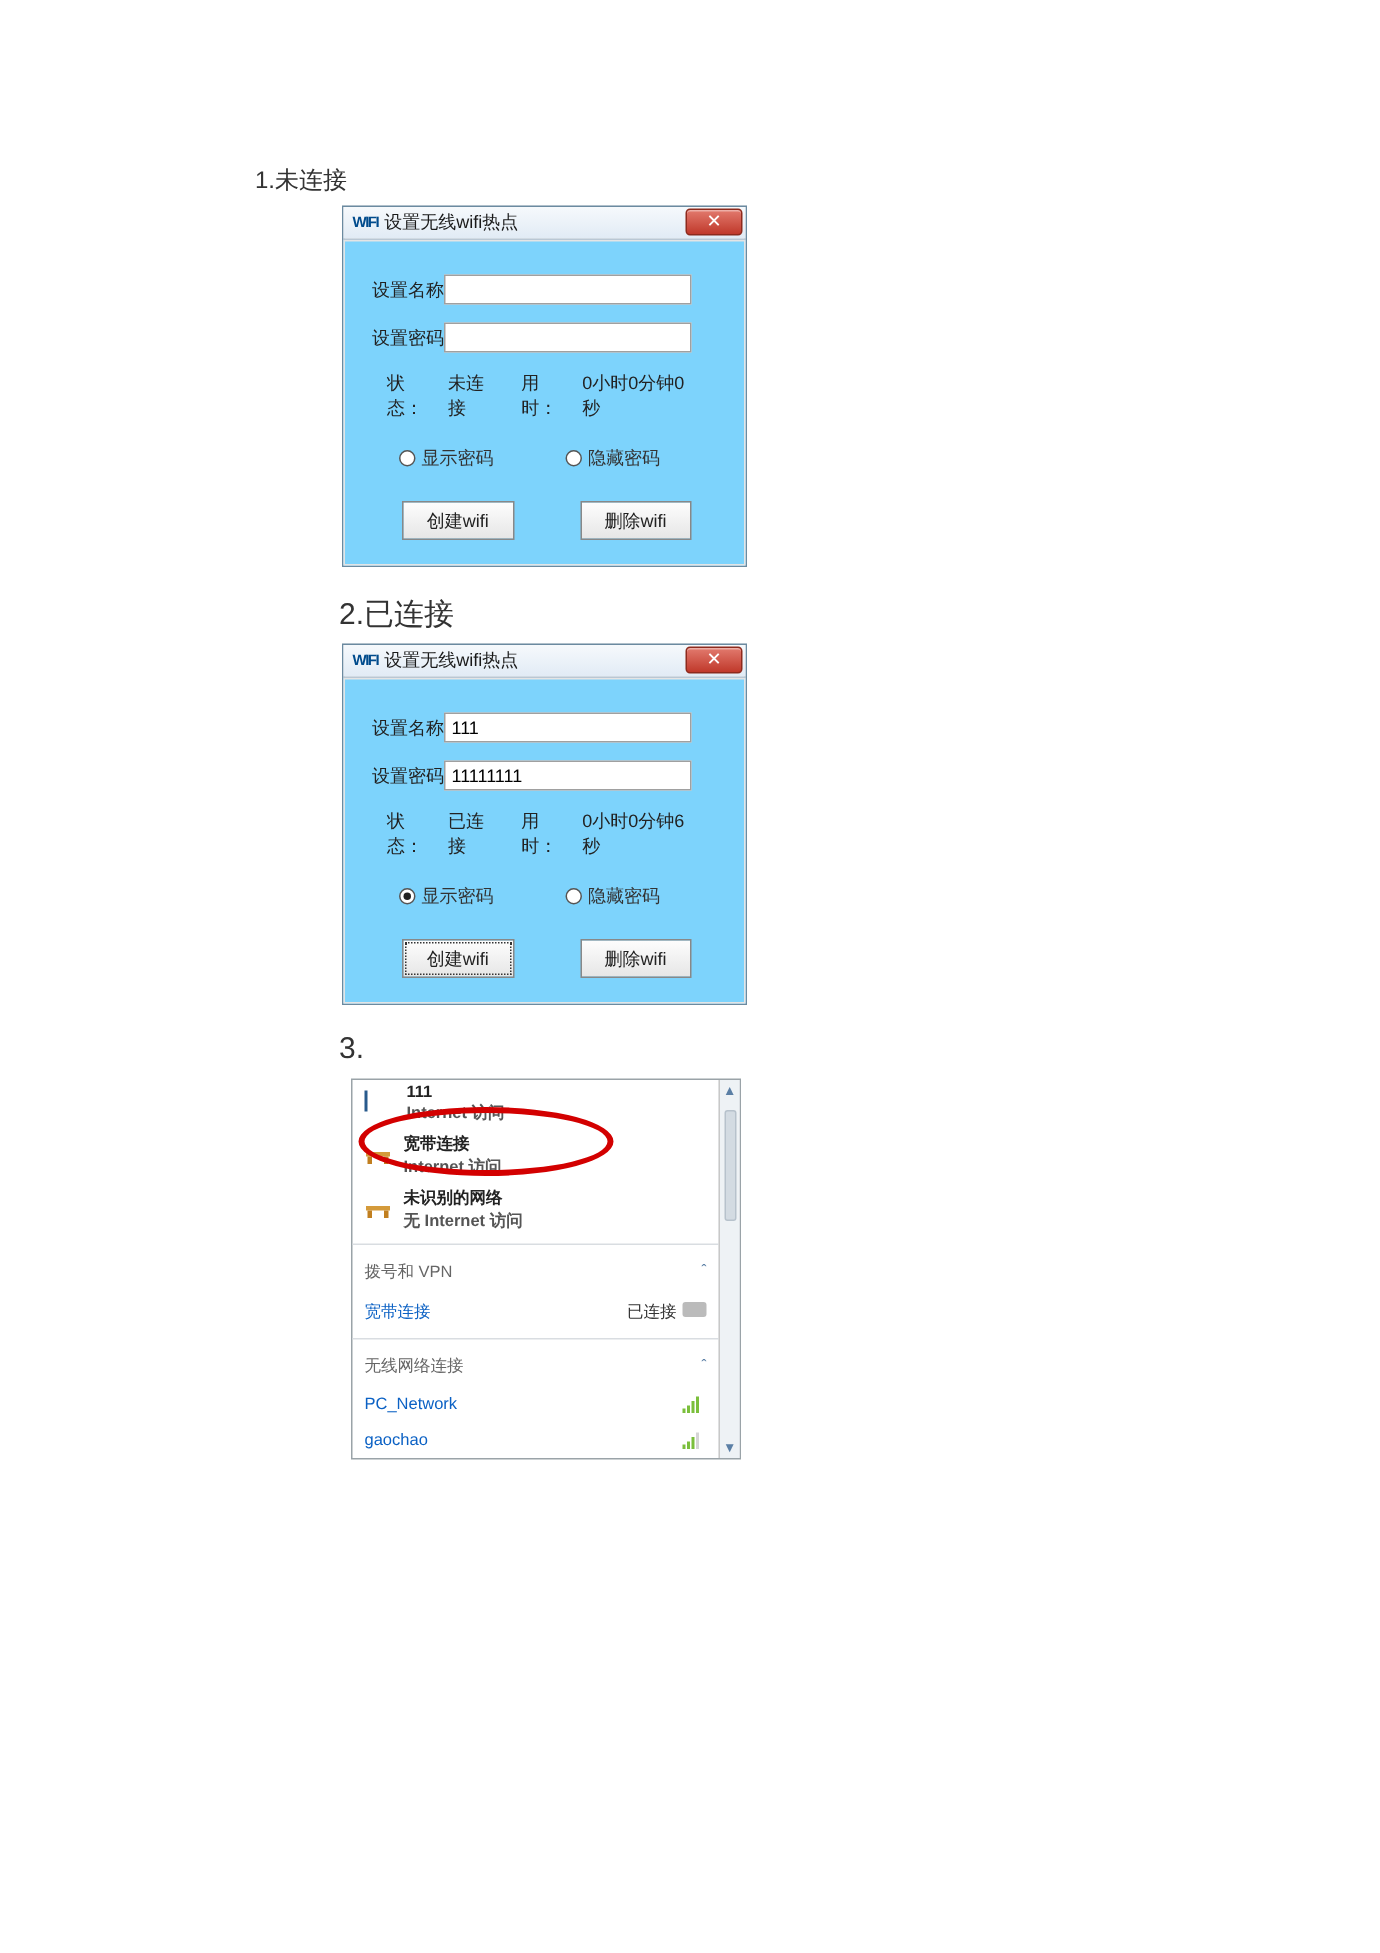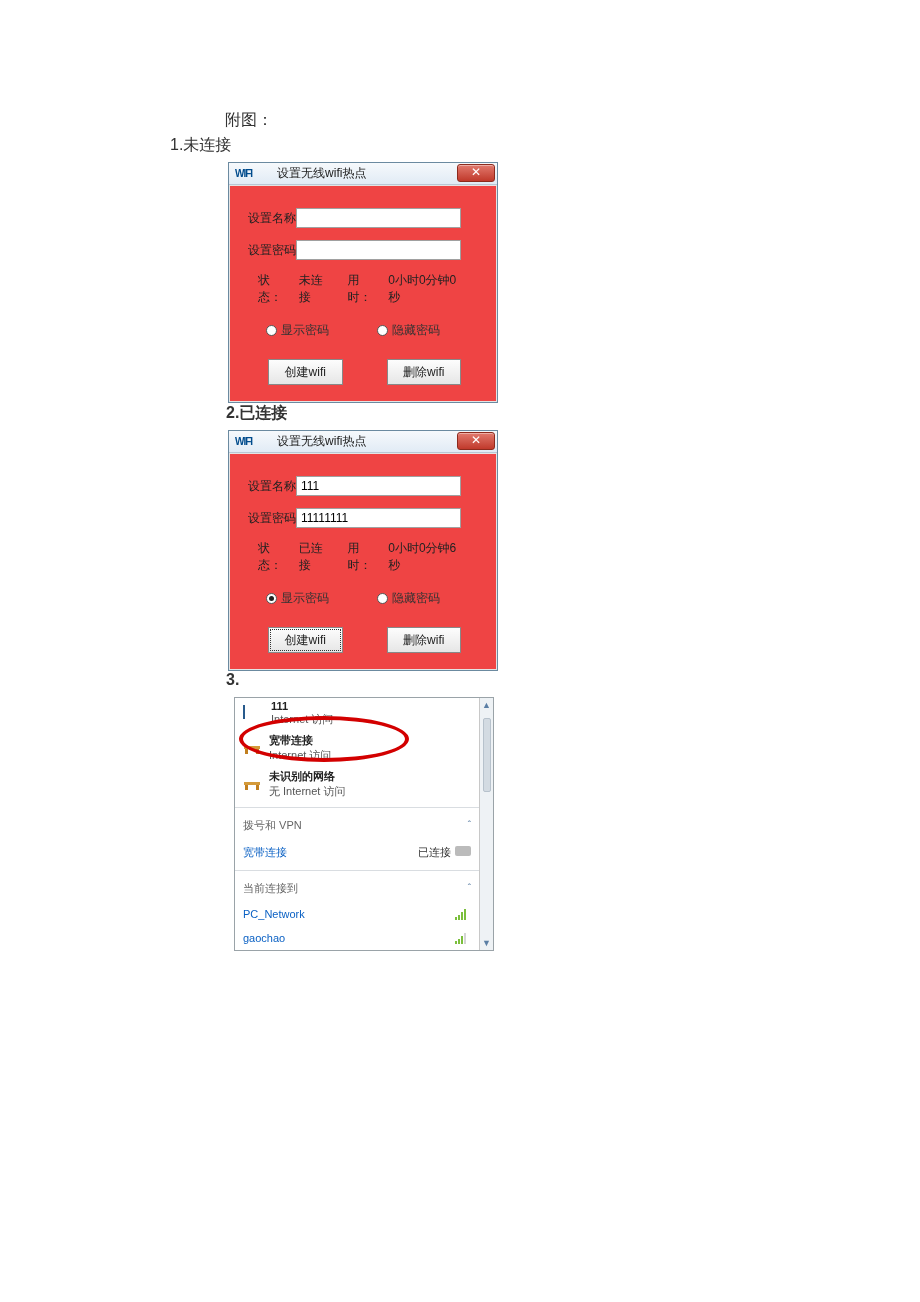--- a/index.html
+++ b/index.html
@@ -10,39 +10,38 @@
     font-family: "Microsoft YaHei", SimSun, sans-serif;
     font-size: 13px;
     color: #333;
     width: 920px;
   }
   .page {
     padding: 110px 40px 60px 40px;
   }
   .heading-indent { margin-left: 185px; margin-bottom: 4px; font-size: 16px; }
   .section-label { margin-left: 130px; margin-bottom: 6px; font-size: 16px; }
-  .section-label-2 { margin-left: 186px; margin-bottom: 6px; font-size: 16px; font-weight: bold; }
+  .section-label-2 { margin-left: 186px; margin-top: 18px; margin-bottom: 6px; font-size: 20px; }
   .win-container { margin-left: 188px; }
 
   
   .win-dialog {
     width: 270px;
     border: 1px solid #6b8aa0;
     background: #f0f0f0;
     box-shadow: 0 0 0 1px #d0d8df inset;
   }
   .titlebar {
     height: 22px;
     background: linear-gradient(#f6f9fc, #e1ebf5);
     border-bottom: 1px solid #b9c7d4;
     display: flex;
     align-items: center;
     padding-left: 6px;
     position: relative;
-    gap: 21px;
   }
   .titlebar .app-icon {
     font-weight: bold;
     font-size: 10px;
     color: #004b8c;
     letter-spacing: -1px;
     margin-right: 4px;
   }
   .titlebar .title { font-size: 12px; color: #1a1a1a; }
   .close-btn {
@@ -53,21 +52,21 @@
     border: 1px solid #8d2a1d;
     border-radius: 3px;
     color: #fff;
     text-align: center;
     line-height: 14px;
     font-size: 12px;
     box-shadow: inset 0 1px 0 rgba(255,255,255,.4);
   }
   .dialog-body {
     padding: 22px 35px 16px 18px;
-    background: #ef4444;
+    background: #7dd3fc;
     border: 1px solid #e4e4e4;
   }
   .row { display: flex; align-items: center; margin-bottom: 12px; }
   .row label { width: 56px; font-size: 12px; color: #222; }
   .row input[type=text] {
     flex: 1;
     height: 20px;
     border: 1px solid #a0a0a0;
     background: #fff;
     font-size: 12px;
@@ -113,21 +112,21 @@
   }
   .flyout-inner { margin-right:14px; }
   .fly-header {
     padding: 6px 8px 4px 8px;
     font-size: 11px; color:#444;
     display:flex; justify-content:space-between; align-items:center;
   }
   .refresh-icn { color:#1b6ec2; font-size:12px; }
   .conn-item { display:flex; align-items:center; padding: 2px 8px 4px 8px; gap:8px; font-size:11px; }
   .conn-item .name { font-weight:bold; color:#222; }
-  .conn-item .sub { color:#555; font-weight:normal; font-size:11px; }
+  .conn-item .sub { color:#555; font-weight:bold; font-size:11px; }
   .bench-icon { width:18px; height:14px; display:inline-block; }
   .bench-icon svg { width:18px; height:14px; }
   .circle-mark {
     position:absolute; left:4px; top:18px;
     width:170px; height:46px;
     border: 4px solid #d30000;
     border-radius: 50% / 50%;
     pointer-events:none;
   }
   .fly-sep { border-top:1px solid #d9dde1; margin:4px 0; }
@@ -149,21 +148,20 @@
   .router-icn { width:16px;height:10px; background:#bbb; border-radius:2px; display:inline-block; position:relative;}
   .fly-footer { text-align:center; padding:8px 0; border-top:1px solid #d9dde1; font-size:11px; color:#0b61c4; }
   .mon-icon { width:20px; height:16px; position:relative; }
   .mon-icon .screen { width:18px;height:12px;background:linear-gradient(#6fa8dc,#3d85c6);border:1px solid #285a8c; }
   .mon-icon .base { width:8px;height:2px;background:#555;margin:0 auto; }
 </style>
 </head>
 <body>
 
 <div class="page">
-  <div class="heading-indent">附图：</div>
   <div class="section-label">1.未连接</div>
 
   <div class="win-container">
     <div class="win-dialog">
       <div class="titlebar">
         <span class="app-icon">WIFI</span>
         <span class="title">设置无线wifi热点</span>
         <div class="close-btn">✕</div>
       </div>
       <div class="dialog-body">
@@ -290,21 +288,21 @@
         <span>拨号和 VPN</span>
         <span class="chev">ˆ</span>
       </div>
       <div class="fly-link-row">
         <span class="name">宽带连接</span>
         <span><span class="state">已连接</span><span class="router-icn"></span></span>
       </div>
 
       <div class="fly-sep"></div>
       <div class="fly-category">
-        <span>当前连接到</span>
+        <span>无线网络连接</span>
         <span class="chev">ˆ</span>
       </div>
       <div class="fly-link-row">
         <span class="name">PC_Network</span>
         <span class="sig s4">
             <span></span>
             <span></span>
             <span></span>
             <span></span>
           </span>

